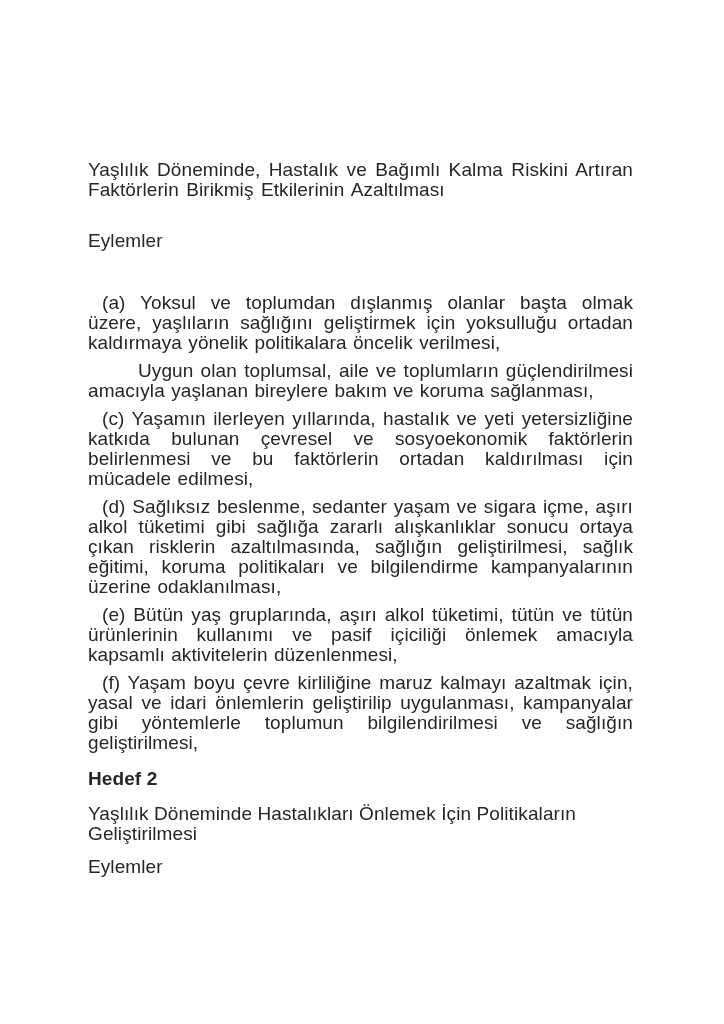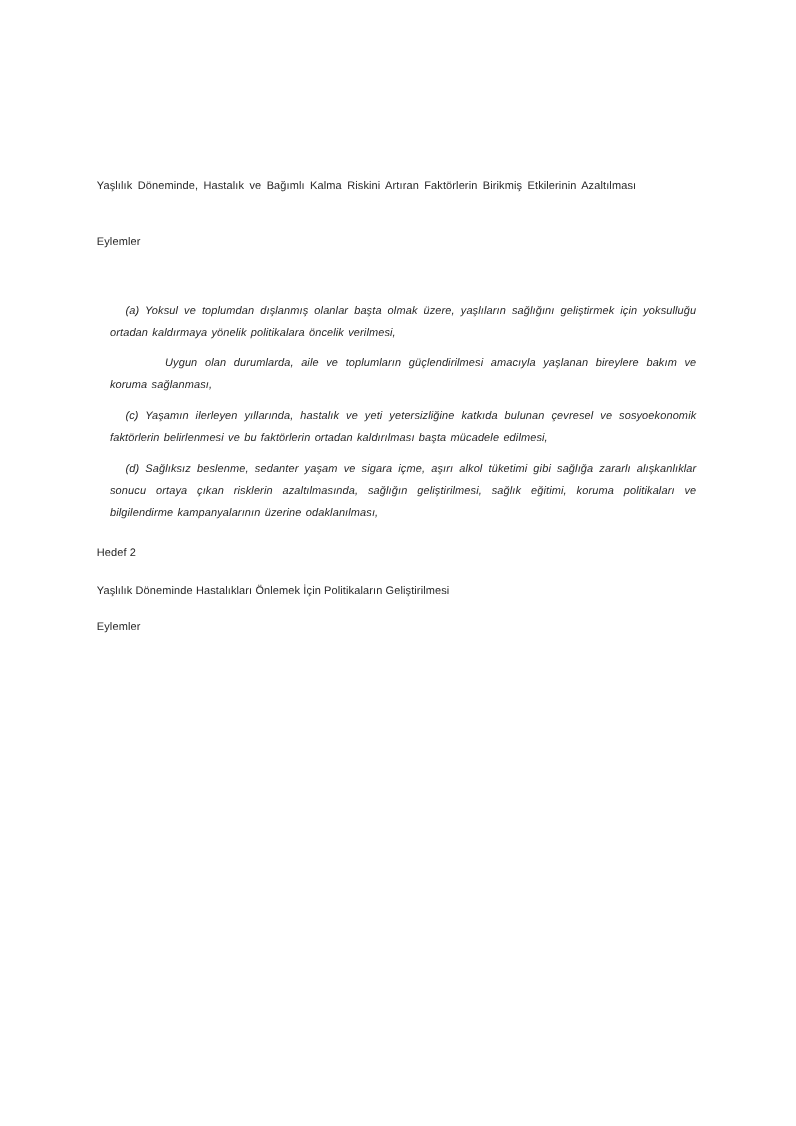--- a/index.html
+++ b/index.html
@@ -14,73 +14,75 @@
       background: #ffffff;
       overflow: hidden;
       font-family: "Liberation Sans", sans-serif;
       color: #262626;
     }
     .content {
       position: absolute;
       left: 88px;
       top: 160px;
       width: 545px;
-      font-size: 10px;
+      font-size: 19px;
       line-height: 20px;
       letter-spacing: 0.1px;
     }
     .doc-heading {
       margin: 0 0 31px 0;
       text-align: justify;
       word-spacing: 2px;
     }
     .section-label {
       margin: 0 0 42px 0;
       text-align: left;
     }
     .para {
-      margin: 0 0 8px 12px;
+      margin: 0 0 8px 0;
       text-align: justify;
       text-indent: 14px;
       word-spacing: 1px;
-      font-style: italic;
     }
     .para.deep-indent {
       text-indent: 50px;
     }
     .target-label {
       margin: 16px 0 15px 0;
+      font-weight: bold;
     }
     .target-title {
       margin: 0 0 13px 0;
     }
     .section-label-2 {
       margin: 0;
     }
   </style>
 </head>
 <body>
 
 <div class="page">
   <div class="content">
 
     <p class="doc-heading">Yaşlılık Döneminde, Hastalık ve Bağımlı Kalma Riskini Artıran Faktörlerin Birikmiş Etkilerinin Azaltılması</p>
 
     <p class="section-label">Eylemler</p>
 
     <p class="para">(a)   Yoksul ve toplumdan dışlanmış olanlar başta olmak üzere,  yaşlıların sağlığını geliştirmek için yoksulluğu ortadan kaldırmaya yönelik politikalara öncelik verilmesi,</p>
 
-    <p class="para deep-indent">Uygun olan durumlarda, aile ve toplumların güçlendirilmesi amacıyla yaşlanan bireylere bakım ve koruma sağlanması,</p>
+    <p class="para deep-indent">Uygun olan toplumsal, aile ve toplumların güçlendirilmesi amacıyla yaşlanan bireylere bakım ve koruma sağlanması,</p>
 
 
-    <p class="para">(c) Yaşamın ilerleyen yıllarında, hastalık ve yeti yetersizliğine katkıda bulunan çevresel ve sosyoekonomik faktörlerin belirlenmesi ve bu faktörlerin ortadan kaldırılması başta mücadele edilmesi,</p>
+    <p class="para">(c) Yaşamın ilerleyen yıllarında, hastalık ve yeti yetersizliğine katkıda bulunan çevresel ve sosyoekonomik faktörlerin belirlenmesi ve bu faktörlerin ortadan kaldırılması için mücadele edilmesi,</p>
 
     <p class="para">(d) Sağlıksız beslenme, sedanter yaşam ve sigara içme, aşırı alkol tüketimi gibi sağlığa zararlı alışkanlıklar sonucu ortaya çıkan risklerin azaltılmasında, sağlığın geliştirilmesi, sağlık eğitimi, koruma politikaları ve bilgilendirme kampanyalarının üzerine odaklanılması,</p>
 
+    <p class="para">(e)  Bütün yaş gruplarında, aşırı alkol tüketimi, tütün ve tütün ürünlerinin kullanımı ve pasif içiciliği önlemek amacıyla kapsamlı aktivitelerin düzenlenmesi,</p>
 
+    <p class="para">(f)  Yaşam boyu çevre kirliliğine maruz kalmayı azaltmak için, yasal ve idari önlemlerin geliştirilip uygulanması, kampanyalar gibi yöntemlerle toplumun bilgilendirilmesi ve sağlığın geliştirilmesi,</p>
 
 
     <p class="target-label">Hedef 2</p>
 
     <p class="target-title">Yaşlılık Döneminde Hastalıkları Önlemek İçin Politikaların Geliştirilmesi</p>
 
     <p class="section-label-2">Eylemler</p>
 
   </div>
 </div>

